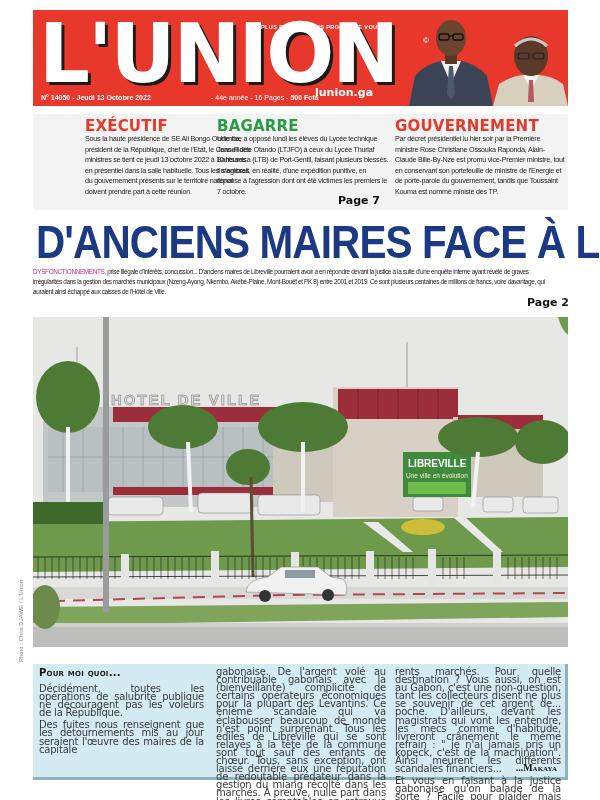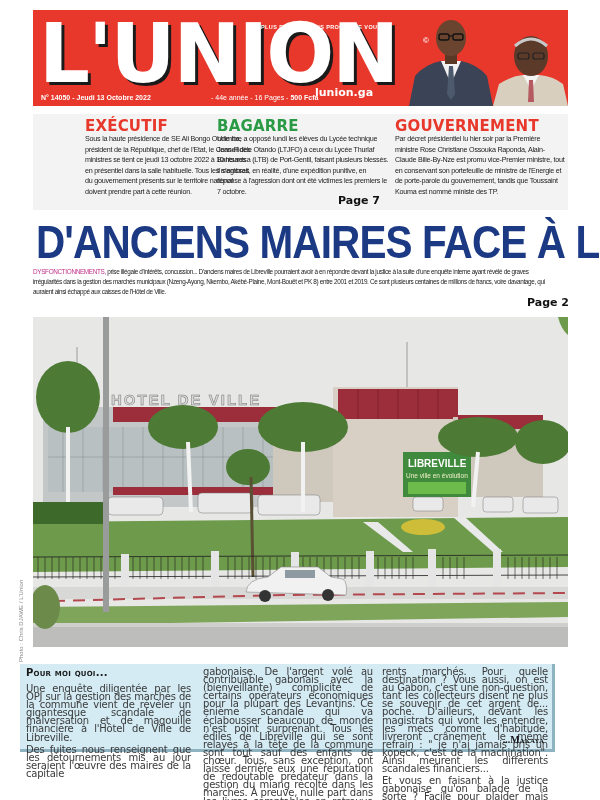--- a/index.html
+++ b/index.html
@@ -81,21 +81,21 @@
     position: absolute; left: 33px; top: 317px; width: 535px; height: 330px;
     overflow: hidden; background: #e6e6e4;
   }
   .credit {
     position: absolute; left: 18px; top: 662px; transform: rotate(-90deg); transform-origin: left top;
     font-size: 6px; color: #888; white-space: nowrap;
   }
 
   
   .editorial {
-    position: absolute; left: 20px; top: 664px; width: 535px; height: 88px;
+    position: absolute; left: 33px; top: 664px; width: 535px; height: 116px;
     background: #d4ebf4; border-right: 3px solid #8fb2c1; border-bottom: 3px solid #8fb2c1;
   }
   .editorial h3 {
     position: absolute; left: 6px; top: 3px; font-family: "DejaVu Sans", sans-serif;
     font-size: 10px; font-weight: bold; color: #1a1a1a; font-variant: small-caps; letter-spacing: 0.2px;
   }
   .ecol {
     position: absolute; top: 18px; font-size: 10px; line-height: 8.1px; color: #3a3a3a; text-align: justify;
     font-family: "DejaVu Sans", sans-serif; letter-spacing: -0.2px;
   }
@@ -284,21 +284,21 @@
     <ellipse cx="12" cy="290" rx="15" ry="22" fill="#6c8a4a"></ellipse>
 
     <path d="M525 0 L535 0 L535 18 Q528 12 525 0 Z" fill="#6d9a4b"></path>
   </svg>
 </div>
 <div class="credit">Photo : Chris DJAWE / L'Union</div>
 
 <section class="editorial">
   <h3>Pour moi quoi...</h3>
   <div class="ecol ec1">
-    <p>Une enquête diligentée par les OPJ sur la gestion des marchés de la commune vient de révéler un gigantesque scandale de malversation et de magouille financière à l'Hôtel de Ville de Libreville.</p>
+    <p>Décidément, toutes les opérations de salubrité publique ne découragent pas les voleurs de la République.</p>
     <p>Des fuites nous renseignent que les détournements mis au jour seraient l'œuvre des maires de la capitale</p>
   </div>
   <div class="ecol ec2">
     <p>gabonaise. De l'argent volé au contribuable gabonais avec la (bienveillante) complicité de certains opérateurs économiques pour la plupart des Levantins. Ce énième scandale qui va éclabousser beaucoup de monde n'est point surprenant. Tous les édiles de Libreville qui se sont relayés à la tête de la commune sont tout sauf des enfants de chœur. Tous, sans exception, ont laissé derrière eux une réputation de redoutable prédateur dans la gestion du miang récolté dans les marchés. À preuve, nulle part dans les livres comptables on retrouve les traces des centaines de millions de francs pourtant collectés dans les diffé-</p>
   </div>
   <div class="ecol ec3">
     <p>rents marchés. Pour quelle destination ? Vous aussi, on est au Gabon, c'est une non-question, tant les collecteurs disent ne plus se souvenir de cet argent de... poche. D'ailleurs, devant les magistrats qui vont les entendre, les mecs comme d'habitude, livreront crânement le même refrain : " je n'ai jamais pris un kopeck, c'est de la machination". Ainsi meurent les différents scandales financiers...</p>
     <p>Et vous en faisant à la justice gabonaise qu'on balade de la sorte ? Facile pour plaider mais compliqué pour juger quoi.</p>
   </div>
   <div class="signature">...Makaya</div>

